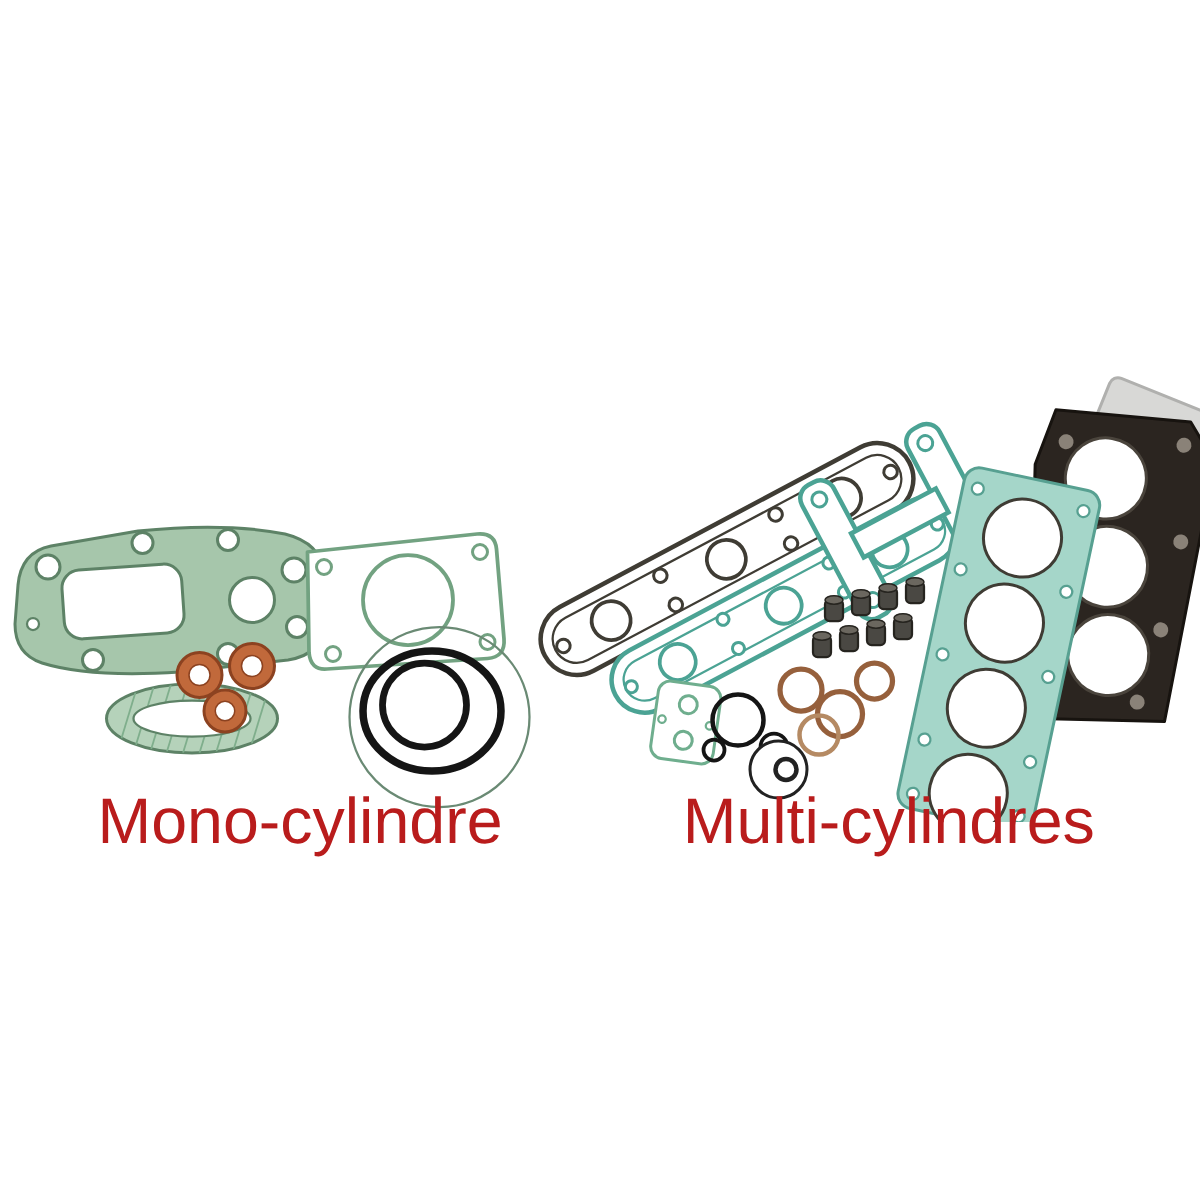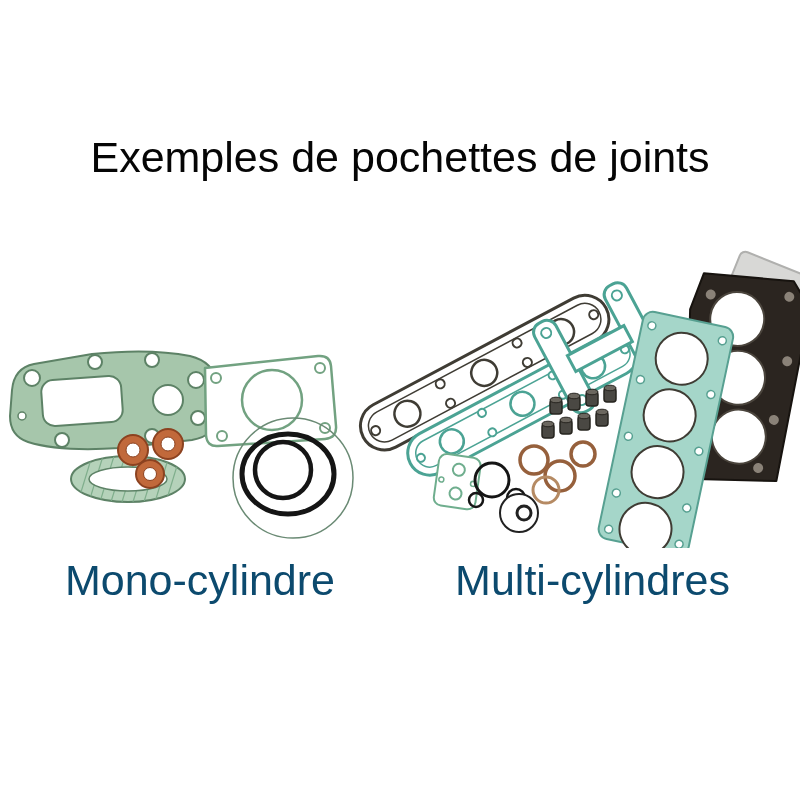--- a/index.html
+++ b/index.html
@@ -17,39 +17,38 @@
     top: 133px;
     left: 0;
     width: 800px;
     text-align: center;
     font-size: 43px;
     line-height: 1.12;
     color: #050505;
   }
   .caption {
     position: absolute;
-    top: 556px;
+    top: 524px;
     font-size: 43px;
-    color: #0c4a6e;
+    color: #b91c1c;
   }
   .caption-mono { left: 0; width: 400px; text-align: center; }
   .caption-multi { left: 385px; width: 415px; text-align: center; }
   .art {
     position: absolute;
     top: 248px;
     left: 0;
   }
 </style>
 </head>
 <body>
 
 <div class="canvas">
 
   <div class="title">
-    <div>Exemples de pochettes de joints</div>
   </div>
 
   <svg class="art" width="800" height="300" viewBox="0 0 800 300">
     <defs>
       <clipPath id="ovalClip">
           <ellipse cx="128" cy="231" rx="57" ry="23"></ellipse>
         </clipPath>
     </defs>
 
     <g>

